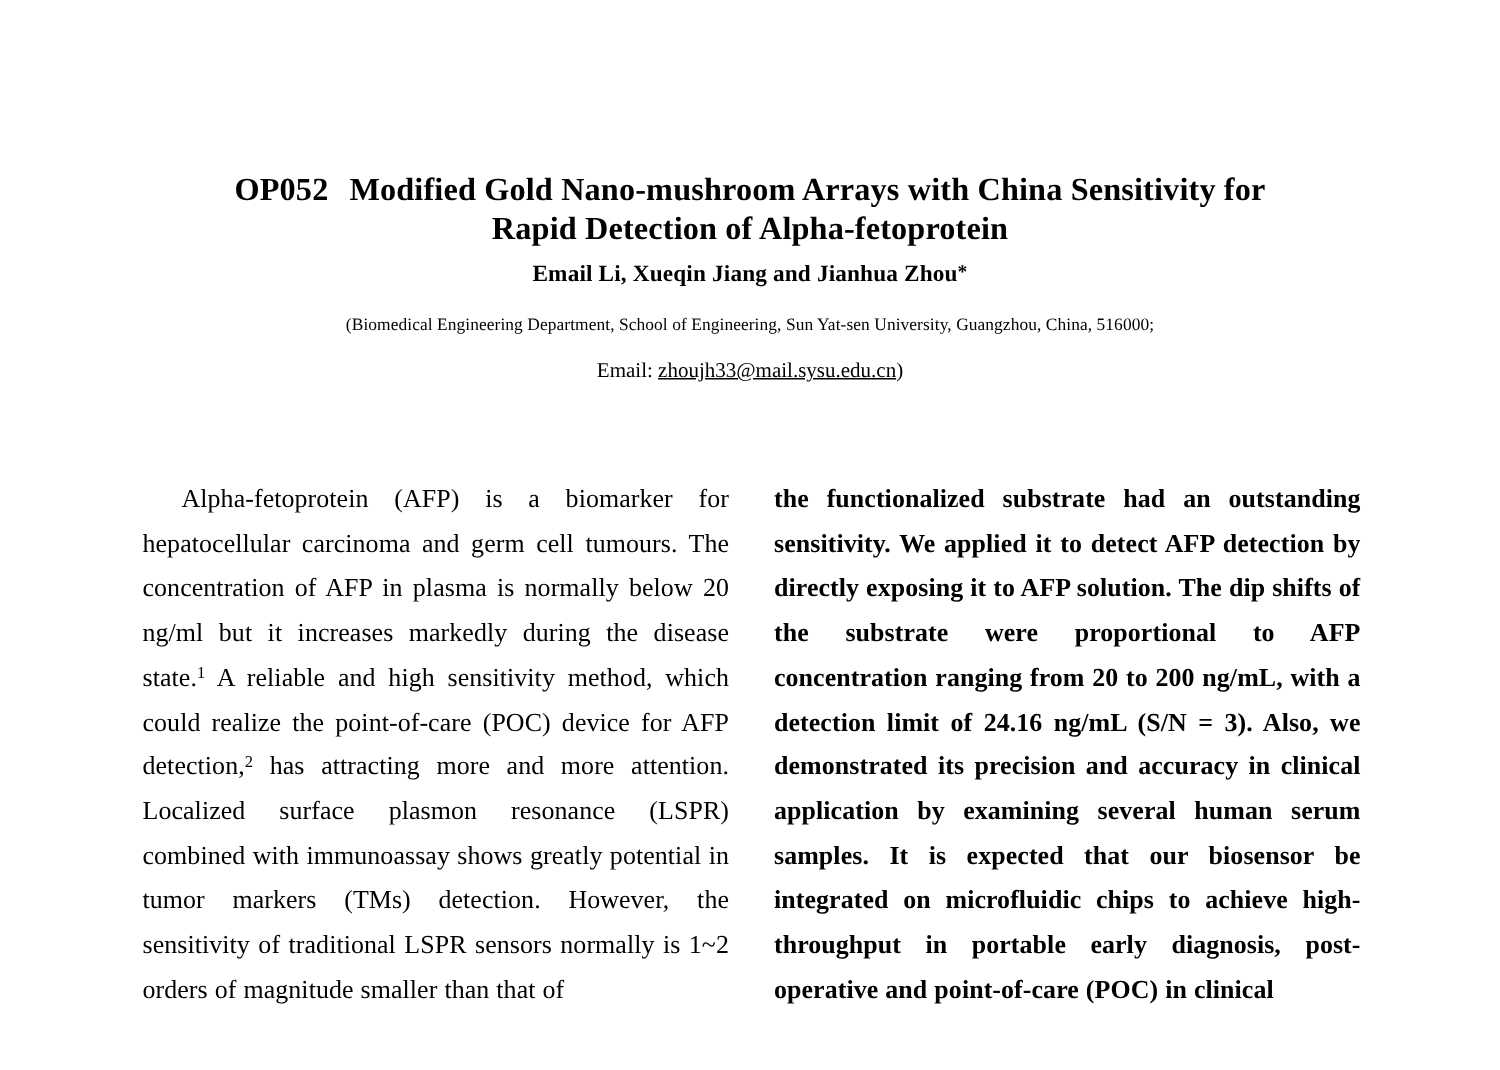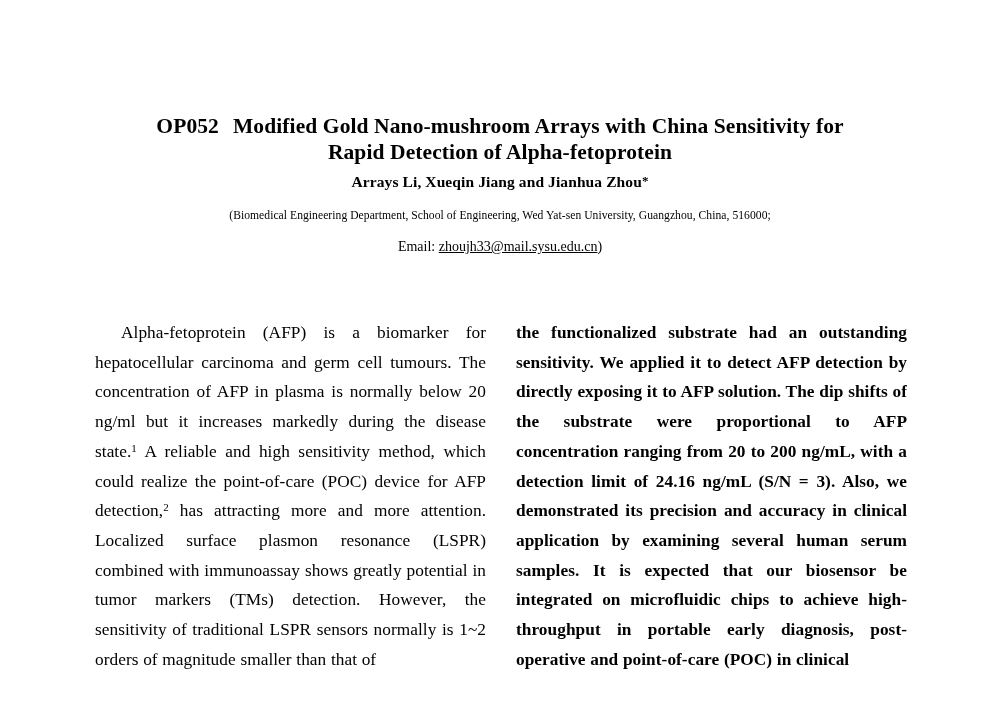--- a/index.html
+++ b/index.html
@@ -109,23 +109,23 @@
   }
 </style>
 </head>
 <body>
 
 <div class="page">
 
   <div class="title-block">
     <h1 class="doc-title"><span class="code">OP052</span><span>Modified Gold Nano-mushroom Arrays with China Sensitivity for</span><br><span>Rapid Detection of Alpha-fetoprotein</span></h1>
 
-    <p class="authors"><span>Arrays Li, Xueqin Jiang and Jianhua Zhou</span><span class="star">*</span></p>
+    <p class="authors"><span>Email Li, Xueqin Jiang and Jianhua Zhou</span><span class="star">*</span></p>
 
-    <p class="affiliation">(Biomedical Engineering Department, School of Engineering, Wed Yat-sen University, Guangzhou, China, 516000;</p>
+    <p class="affiliation">(Biomedical Engineering Department, School of Engineering, Sun Yat-sen University, Guangzhou, China, 516000;</p>
 
     <p class="email-line"><span>Email:</span> <a class="email-link" href="#">zhoujh33@mail.sysu.edu.cn</a><span>)</span></p>
   </div>
 
   <div class="body-cols">
 
     <div class="col">
       <p><span>Alpha-fetoprotein (AFP) is a biomarker for hepatocellular carcinoma and germ cell tumours. The concentration of AFP in plasma is normally below 20 ng/ml but it increases markedly during the disease state.</span><sup>1</sup><span> A reliable and high sensitivity method, which could realize the  point-of-care (POC) device for AFP detection,</span><sup>2</sup><span> has attracting more and more attention. Localized surface plasmon resonance (LSPR) combined with immunoassay shows greatly potential in tumor markers (TMs) detection. However, the sensitivity of traditional LSPR sensors normally is 1~2 orders of magnitude smaller than that of</span></p>
     </div>
 

